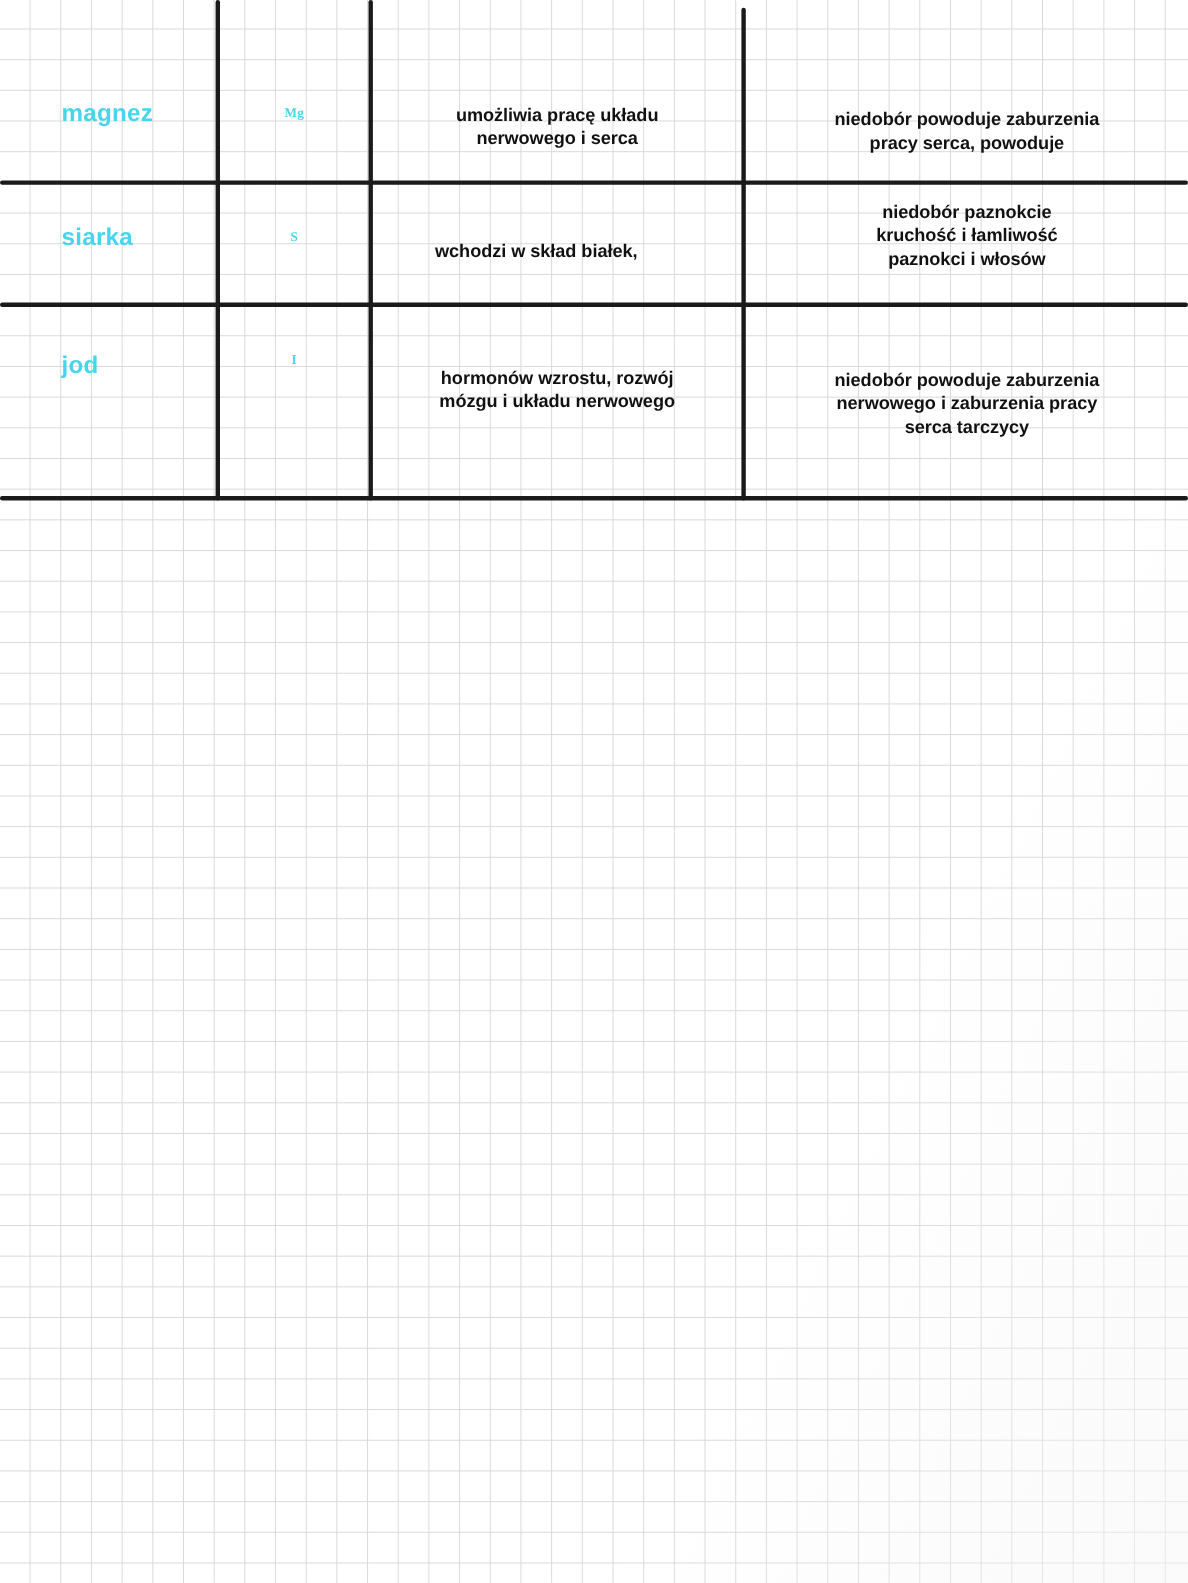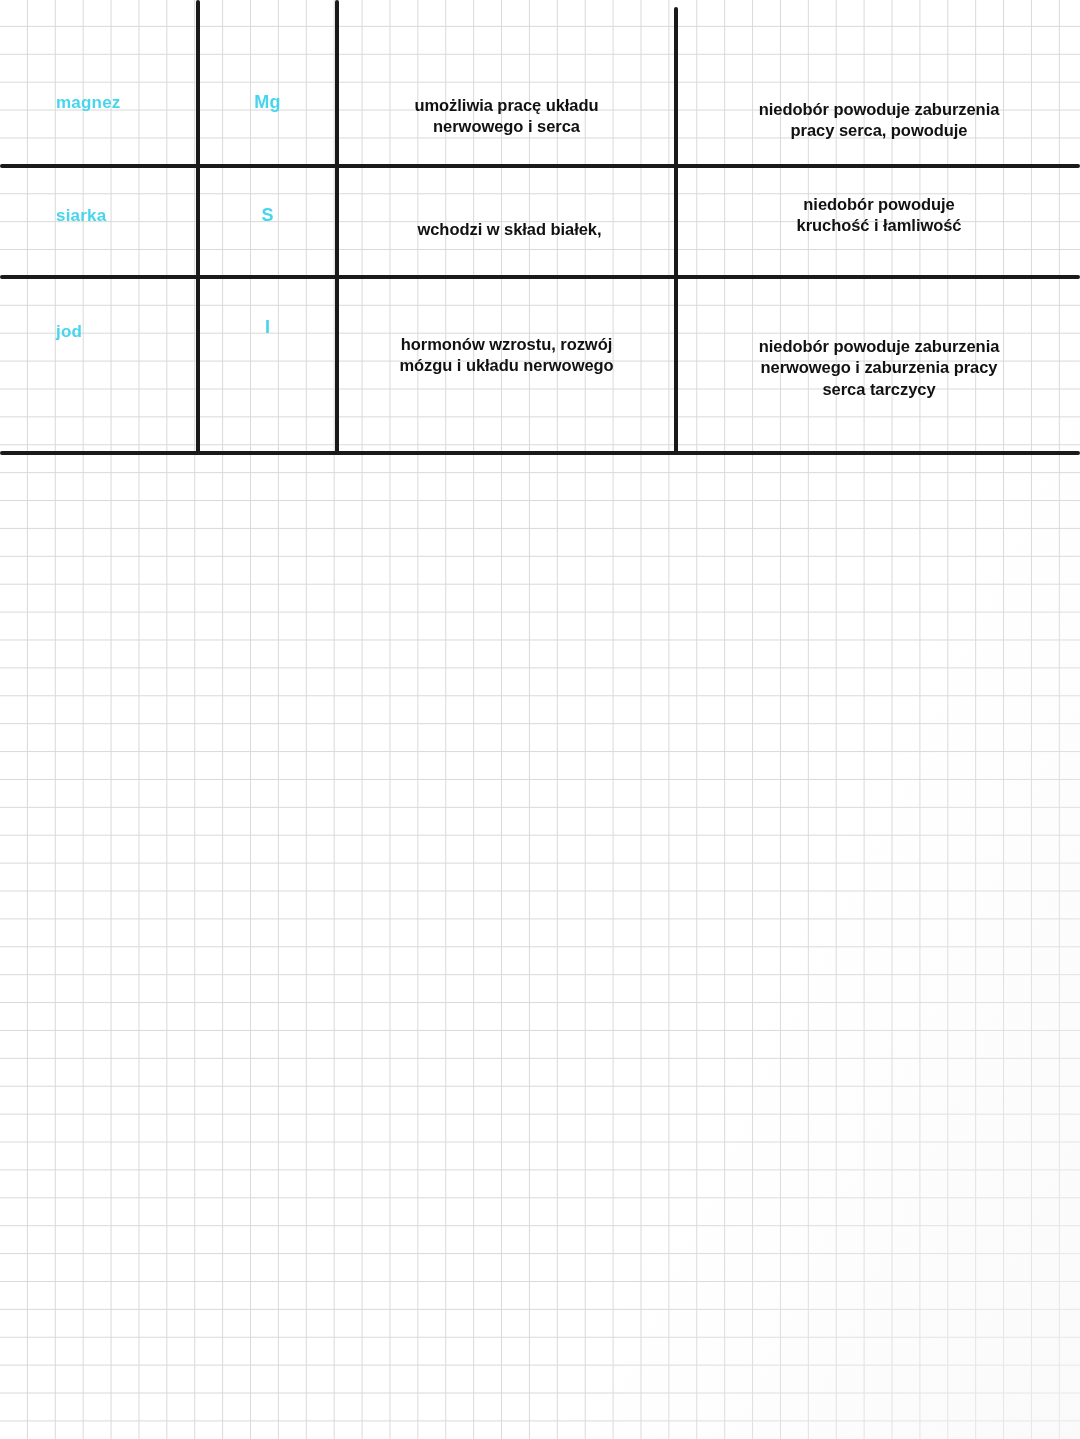--- a/index.html
+++ b/index.html
@@ -56,30 +56,31 @@
     position: absolute;
     box-sizing: border-box;
     display: flex;
     align-items: center;
     font-weight: bold;
     line-height: 1.28;
   }
 
   .cell-name {
     color: #47D5EC;
-    font-size: 17px;
+    font-size: 22px;
     letter-spacing: 0.2px;
     justify-content: flex-start;
   }
 
   .cell-symbol {
     color: #47D5EC;
-    font-size: 18px;
+    font-size: 12px;
     letter-spacing: 0.2px;
     justify-content: center;
+    font-family: Liberation Serif, serif;
   }
 
   .cell-desc,
   .cell-deficiency {
     color: #111111;
     font-size: 16.5px;
     justify-content: center;
     text-align: center;
     letter-spacing: -0.05px;
   }
@@ -128,30 +129,31 @@
   </div>
 
   <div class="cell cell-name" style="left:56px; top:199px; width:140px; height:34px;text-align:center;">
     <span>siarka</span>
   </div>
 
   <div class="cell cell-symbol" style="left:200px; top:199px; width:135px; height:34px;">
     <span>S</span>
   </div>
 
-  <div class="cell cell-desc" style="left:342px; top:202px; width:335px; height:56px;">
+  <div class="cell cell-desc" style="left:320px; top:202px; width:335px; height:56px;">
     <div style="width:100%;">
       <span>wchodzi w skład białek,</span>
     </div>
   </div>
 
   <div class="cell cell-deficiency" style="left:678px; top:174px; width:402px; height:82px;">
     <div style="width:100%;">
-      <span>niedobór powoduje</span>
+      <span>niedobór paznokcie</span>
       <span>kruchość i łamliwość</span>
+      <span>paznokci i włosów</span>
     </div>
   </div>
 
   <div class="cell cell-name" style="left:56px; top:315px; width:140px; height:34px;">
     <span>jod</span>
   </div>
 
   <div class="cell cell-symbol" style="left:200px; top:311px; width:135px; height:34px;">
     <span>I</span>
   </div>

